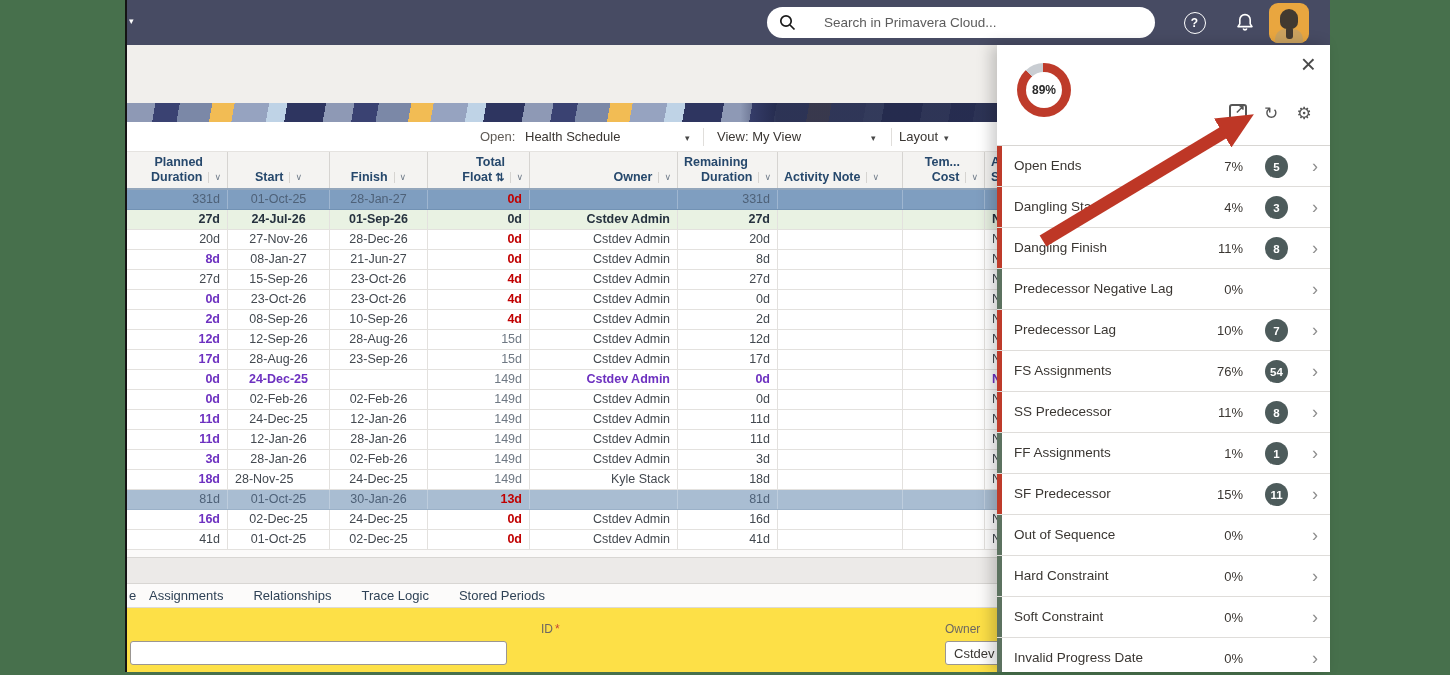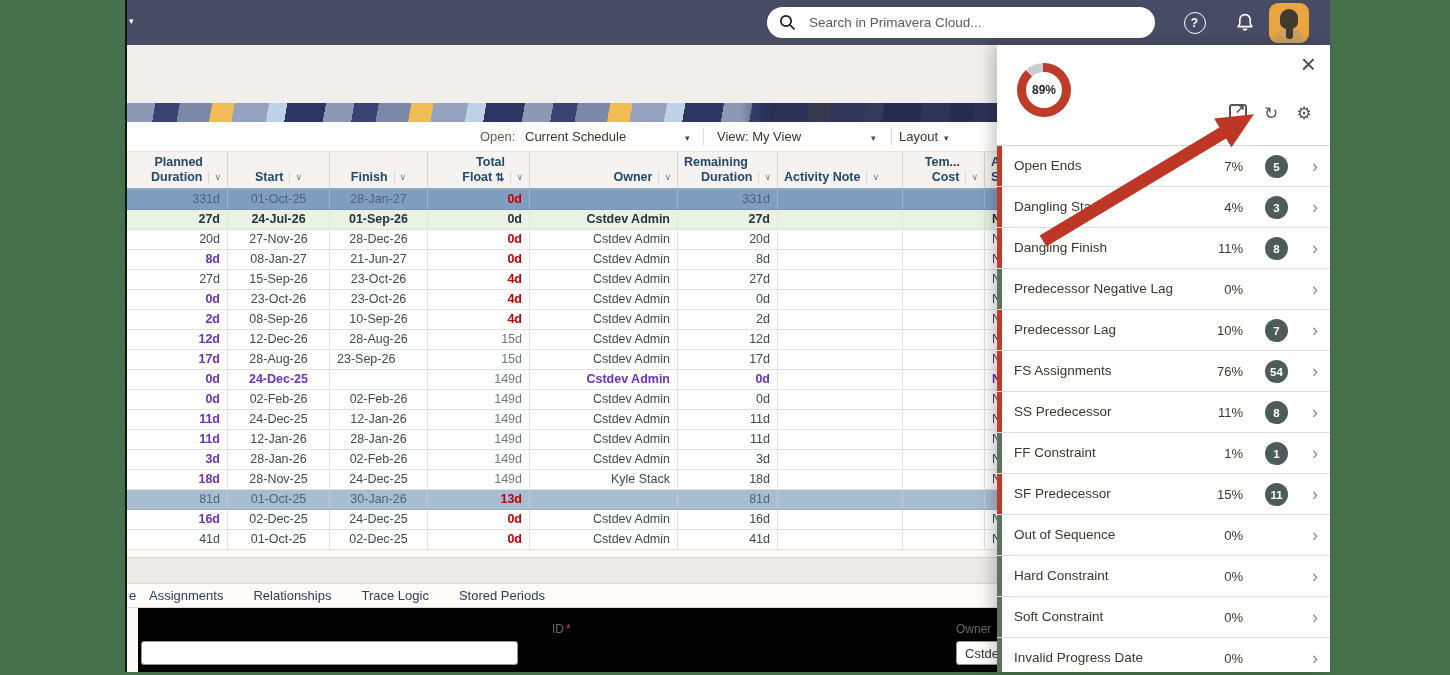--- a/index.html
+++ b/index.html
@@ -7,21 +7,21 @@
        font-family:"Liberation Sans",sans-serif;overflow:hidden}
 
   .edge-line{position:absolute;left:125px;top:0;width:2px;height:672px;background:#141414}
   .win{position:absolute;left:127px;top:0;width:1203px;height:672px;background:#FBFAF9;overflow:hidden}
 
   
   .topbar{position:absolute;left:0;top:0;right:0;height:45px;background:#474B63}
   .barcaret{position:absolute;left:2px;top:16px;color:#fff;font-size:9px}
   .search{position:absolute;left:640px;top:7px;width:388px;height:31px;background:#fff;
           border-radius:16px;display:flex;align-items:center;padding:0 12px;box-sizing:border-box}
-  .search input{border:0;outline:0;flex:1;font-size:13.5px;color:#333;background:transparent;margin-left:11px;font-family:inherit}
+  .search input{border:0;outline:0;flex:1;font-size:13.5px;color:#333;background:transparent;margin-left:26px;font-family:inherit}
   .search input::placeholder{color:#5c5c5c}
   .tb-ico{position:absolute;top:10px;width:25px;height:25px;display:flex;align-items:center;justify-content:center;cursor:pointer}
   .help-circle{width:20px;height:20px;border:1.6px solid #fff;border-radius:50%;color:#fff;font-size:12px;font-weight:bold;
                display:flex;align-items:center;justify-content:center}
   .avatar{position:absolute;left:1142px;top:3px;width:40px;height:40px;border-radius:9px;background:#E9A63F;overflow:hidden;cursor:pointer}
   .av-head{position:absolute;left:11px;top:6px;width:18px;height:20px;border-radius:9px 9px 7px 7px;background:#423a30}
   .av-body{position:absolute;left:6px;top:26px;width:28px;height:18px;border-radius:10px 10px 0 0;background:#caa25f}
   .av-tail{position:absolute;left:17px;top:24px;width:7px;height:12px;background:#423a30;border-radius:3px}
 
   
@@ -63,21 +63,21 @@
   .c-dim{color:#4E6178}
   .c-bold{font-weight:bold}
 
   
   .grayband{position:absolute;left:0;top:557px;right:0;height:27px;background:#ECEAE8;
             border-top:1px solid #D8D6D3;border-bottom:1px solid #D8D6D3;box-sizing:border-box}
   .tabsbar{position:absolute;left:0;top:584px;right:0;height:24px;background:#FCFBFA;border-bottom:1px solid #DCDAD7;
            box-sizing:border-box;display:flex;align-items:center;gap:30px;padding-left:18px}
   .tabfrag{position:absolute;left:2px;top:4px;font-size:13px;color:#2F4256}
   .tab{font-size:13px;color:#2F4256;white-space:nowrap;cursor:pointer}
-  .formarea{position:absolute;left:11px;top:608px;right:0;height:64px;background:#000000}
+  .formarea{position:absolute;left:0;top:608px;right:0;height:64px;background:#fde047}
   .flabel{position:absolute;font-size:12px;color:#6D6762}
   .req{color:#C74634;margin-left:2px}
   .finput{position:absolute;height:24px;border:1px solid #9B9691;border-radius:3px;background:#fff;font-size:13px;
           color:#3A3632;padding:0 8px;box-sizing:border-box;font-family:inherit;outline:none}
 
   
   .panel{position:absolute;left:997px;top:45px;width:333px;height:627px;background:#fff;
          box-shadow:-6px 0 14px rgba(0,0,0,.20);z-index:5}
   .donut{position:absolute;left:20px;top:18px;width:54px;height:54px;border-radius:50%;
          background:conic-gradient(from 318deg,#C9CDD2 0 11%,#BE3B2A 11% 100%)}
@@ -134,21 +134,21 @@
     </div>
   </div>
 
   <div class="banner">
     <div class="strip"></div>
   </div>
 
   <div class="toolbar">
     <span class="tl tl-label" style="left:353px">Open:</span>
     <span class="tl" style="left:398px">
-      <span>Current Schedule</span>
+      <span>Health Schedule</span>
     </span>
     <span class="tl" style="left:552px"><span class="tl-caret">▾</span></span>
     <span class="tl-div" style="left:576px"></span>
     <span class="tl" style="left:590px">
       <span>View: My View</span>
     </span>
     <span class="tl" style="left:738px"><span class="tl-caret">▾</span></span>
     <span class="tl-div" style="left:764px"></span>
     <span class="tl" style="left:772px">
       <span>Layout</span><span class="tl-caret">▾</span>
@@ -293,33 +293,33 @@
         <div class="tcell" style="width: 98px; text-align: center;">10-Sep-26</div>
         <div class="tcell c-red" style="width: 102px; text-align: right;">4d</div>
         <div class="tcell" style="width: 148px; text-align: right;">Cstdev Admin</div>
         <div class="tcell" style="width: 100px; text-align: right;">2d</div>
         <div class="tcell" style="width: 125px; text-align: left;"></div>
         <div class="tcell" style="width: 82px; text-align: right;"></div>
         <div class="tcell" style="width: 60px; text-align: left;">Not Started</div>
       </div>
       <div class="trow">
         <div class="tcell c-purple" style="width: 101px; text-align: right;">12d</div>
-        <div class="tcell" style="width: 102px; text-align: center;">12-Dec-26</div>
+        <div class="tcell" style="width: 102px; text-align: center;">12-Sep-26</div>
         <div class="tcell" style="width: 98px; text-align: center;">28-Aug-26</div>
         <div class="tcell c-gray" style="width: 102px; text-align: right;">15d</div>
         <div class="tcell" style="width: 148px; text-align: right;">Cstdev Admin</div>
         <div class="tcell" style="width: 100px; text-align: right;">12d</div>
         <div class="tcell" style="width: 125px; text-align: left;"></div>
         <div class="tcell" style="width: 82px; text-align: right;"></div>
         <div class="tcell" style="width: 60px; text-align: left;">Not Started</div>
       </div>
       <div class="trow">
         <div class="tcell c-purple" style="width: 101px; text-align: right;">17d</div>
         <div class="tcell" style="width: 102px; text-align: center;">28-Aug-26</div>
-        <div class="tcell" style="width: 98px; ">23-Sep-26</div>
+        <div class="tcell" style="width: 98px; text-align: center;">23-Sep-26</div>
         <div class="tcell c-gray" style="width: 102px; text-align: right;">15d</div>
         <div class="tcell" style="width: 148px; text-align: right;">Cstdev Admin</div>
         <div class="tcell" style="width: 100px; text-align: right;">17d</div>
         <div class="tcell" style="width: 125px; text-align: left;"></div>
         <div class="tcell" style="width: 82px; text-align: right;"></div>
         <div class="tcell" style="width: 60px; text-align: left;">Not Started</div>
       </div>
       <div class="trow">
         <div class="tcell c-purple" style="width: 101px; text-align: right;">0d</div>
         <div class="tcell c-purple" style="width: 102px; text-align: center;">24-Dec-25</div>
@@ -370,21 +370,21 @@
         <div class="tcell" style="width: 98px; text-align: center;">02-Feb-26</div>
         <div class="tcell c-gray" style="width: 102px; text-align: right;">149d</div>
         <div class="tcell" style="width: 148px; text-align: right;">Cstdev Admin</div>
         <div class="tcell" style="width: 100px; text-align: right;">3d</div>
         <div class="tcell" style="width: 125px; text-align: left;"></div>
         <div class="tcell" style="width: 82px; text-align: right;"></div>
         <div class="tcell" style="width: 60px; text-align: left;">Not Started</div>
       </div>
       <div class="trow">
         <div class="tcell c-purple" style="width: 101px; text-align: right;">18d</div>
-        <div class="tcell" style="width: 102px; text-align: center;">28-Nov-25</div>
+        <div class="tcell" style="width: 102px; text-align: left;">28-Nov-25</div>
         <div class="tcell" style="width: 98px; text-align: center;">24-Dec-25</div>
         <div class="tcell c-gray" style="width: 102px; text-align: right;">149d</div>
         <div class="tcell" style="width: 148px; text-align: right;">Kyle Stack</div>
         <div class="tcell" style="width: 100px; text-align: right;">18d</div>
         <div class="tcell" style="width: 125px; text-align: left;"></div>
         <div class="tcell" style="width: 82px; text-align: right;"></div>
         <div class="tcell" style="width: 60px; text-align: left;">Not Started</div>
       </div>
       <div class="trow r-sel">
         <div class="tcell c-dim" style="width: 101px; text-align: right;">81d</div>
@@ -500,21 +500,21 @@
       </div>
       <div class="pitem">
         <span class="pbar red"></span>
         <span class="plabel">SS Predecessor</span>
         <span class="ppct">11%</span>
         <span class="pbadge">8</span>
         <span class="pchev">›</span>
       </div>
       <div class="pitem">
         <span class="pbar green"></span>
-        <span class="plabel">FF Constraint</span>
+        <span class="plabel">FF Assignments</span>
         <span class="ppct">1%</span>
         <span class="pbadge">1</span>
         <span class="pchev">›</span>
       </div>
       <div class="pitem">
         <span class="pbar red"></span>
         <span class="plabel">SF Predecessor</span>
         <span class="ppct">15%</span>
         <span class="pbadge">11</span>
         <span class="pchev">›</span>

